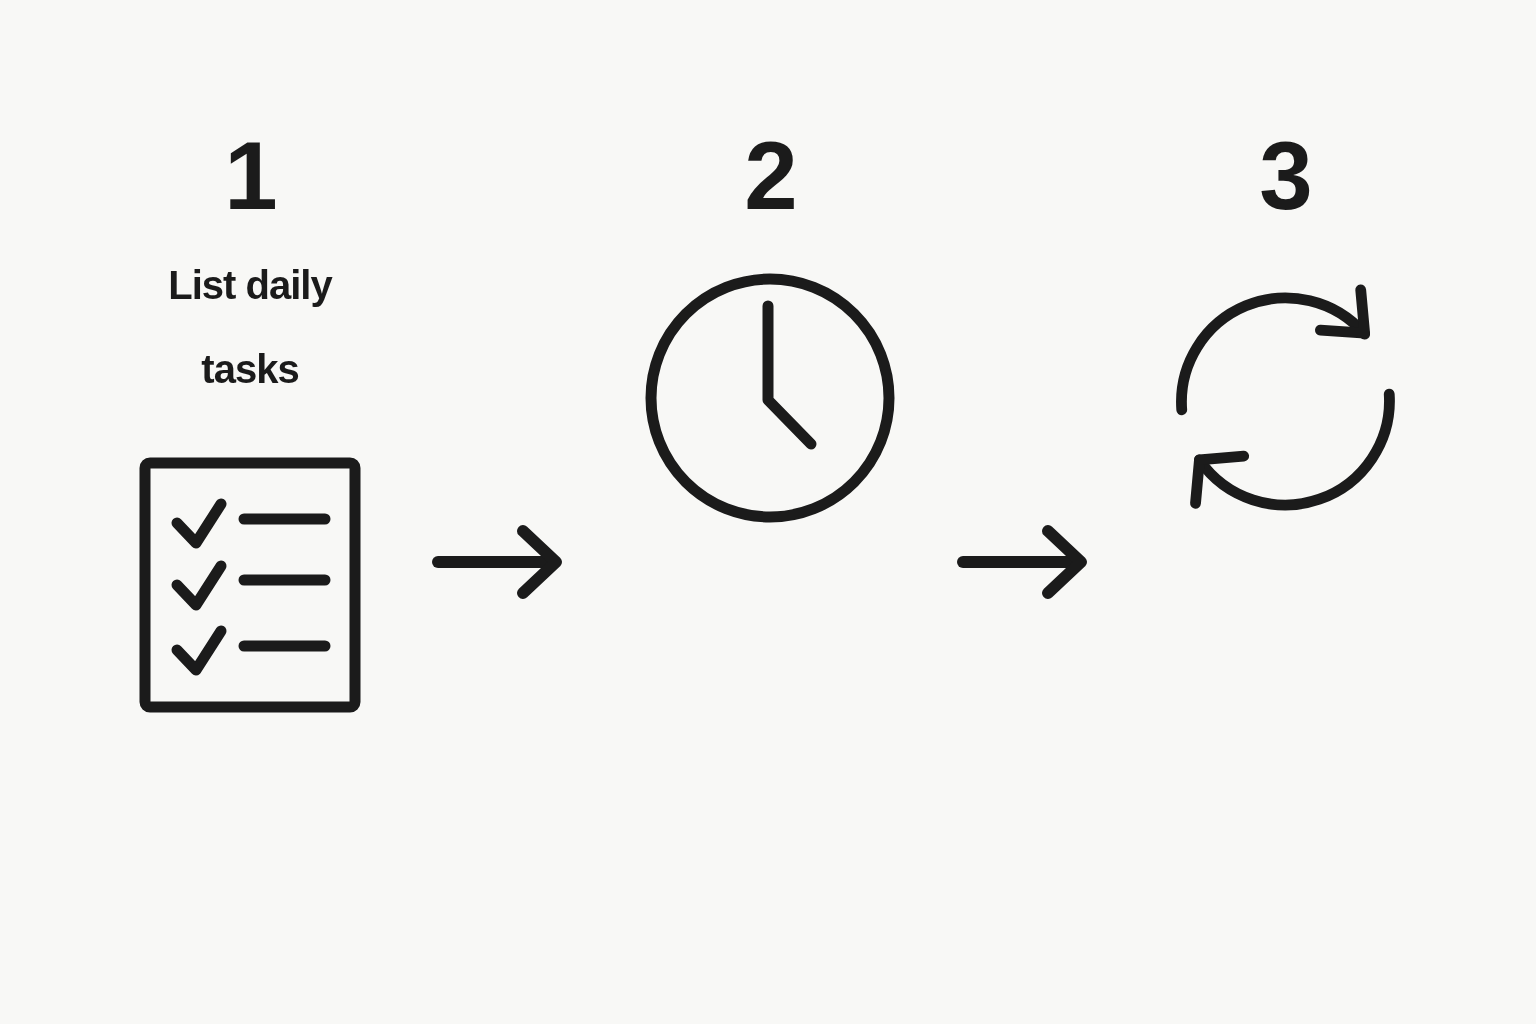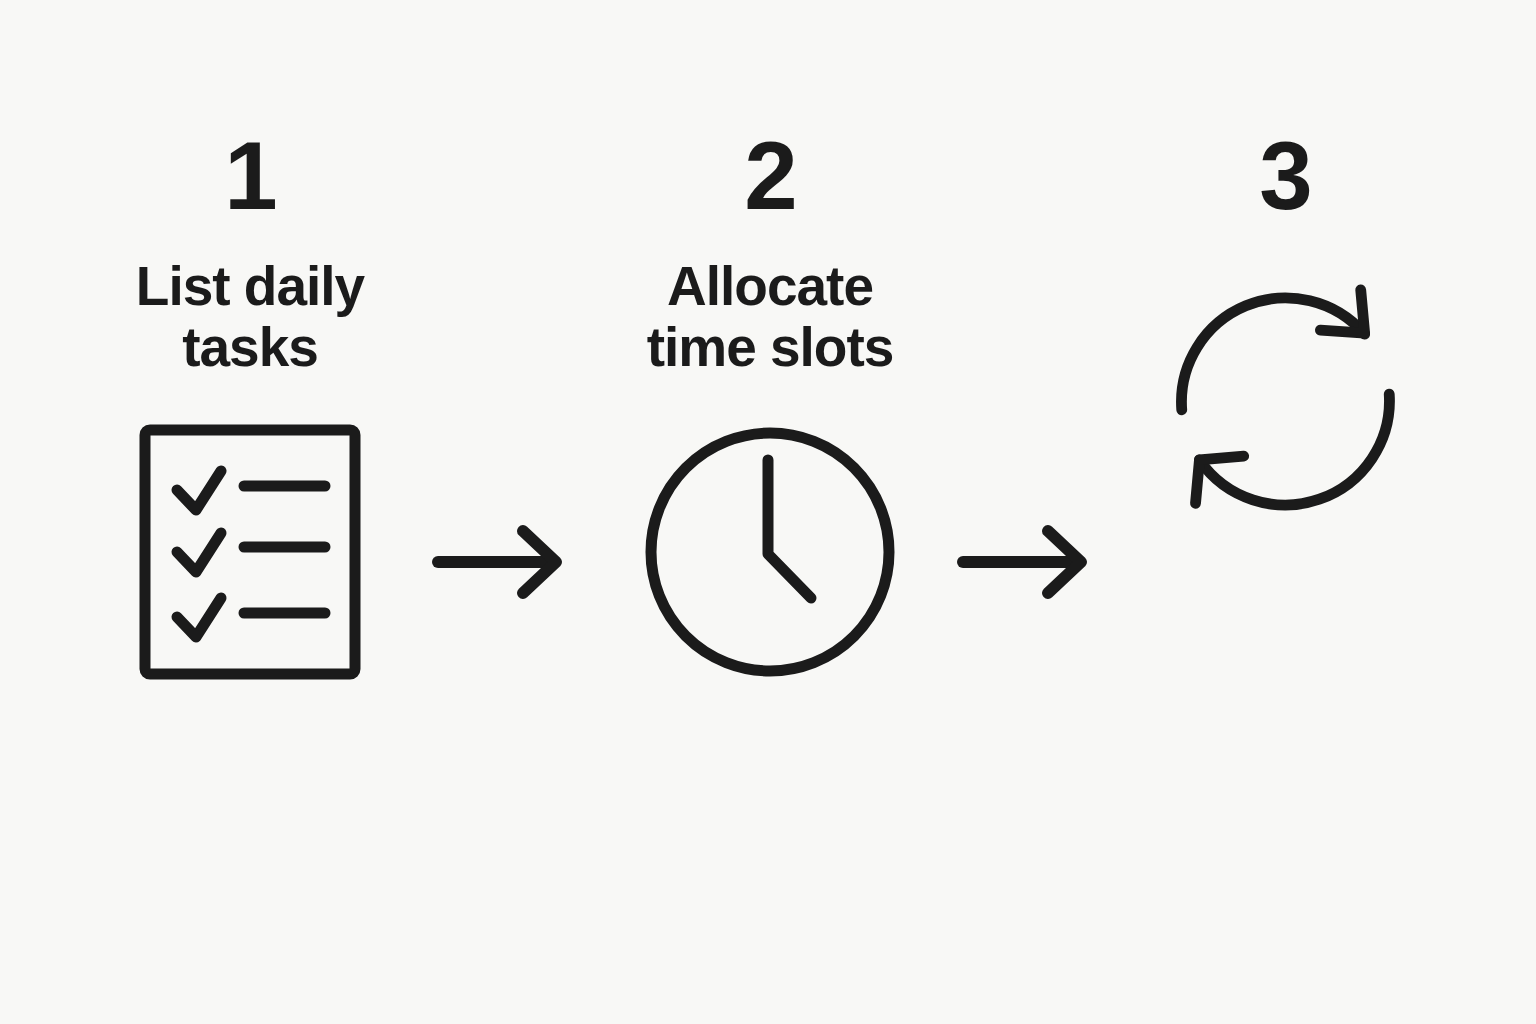--- a/index.html
+++ b/index.html
@@ -28,24 +28,24 @@
   .step-1{left:40px;}
   .step-2{left:560px;}
   .step-3{left:1075px;}
   .step-number{
     font-size:96px;
     font-weight:700;
     line-height:96px;
     letter-spacing:-2px;
   }
   .step-label{
-    margin-top:32px;
-    font-size:55px;
+    margin-top:19px;
+    font-size:40px;
     font-weight:700;
-    line-height:61px;
+    line-height:84px;
     letter-spacing:-1px;
     white-space:pre-line;
   }
   .step-icon svg{display:block;}
   .icon-checklist{margin-top:46px;}
   .icon-clock{margin-top:44px;}
   .icon-cycle{margin-top:58px;}
   .connector{
     position:absolute;
     top:524px;
@@ -85,22 +85,20 @@
 
   <div class="connector connector-1">
     <svg width="132" height="76" viewBox="0 0 132 76">
       <path class="stroke" d="M6 38 H122" stroke-width="12"></path>
       <path class="stroke" d="M91 7 L124 38 L91 69" stroke-width="12"></path>
     </svg>
   </div>
 
   <div class="step step-2">
     <div class="step-number">2</div>
-    <div class="step-label">Allocate
-time slots</div>
     <div class="step-icon icon-clock">
       <svg width="260" height="260" viewBox="0 0 260 260">
         <circle class="stroke" cx="130" cy="130" r="119" stroke-width="11"></circle>
         <path class="stroke" d="M128 38 L128 132 L171 176" stroke-width="11"></path>
       </svg>
     </div>
   </div>
 
   <div class="connector connector-2">
     <svg width="132" height="76" viewBox="0 0 132 76">

